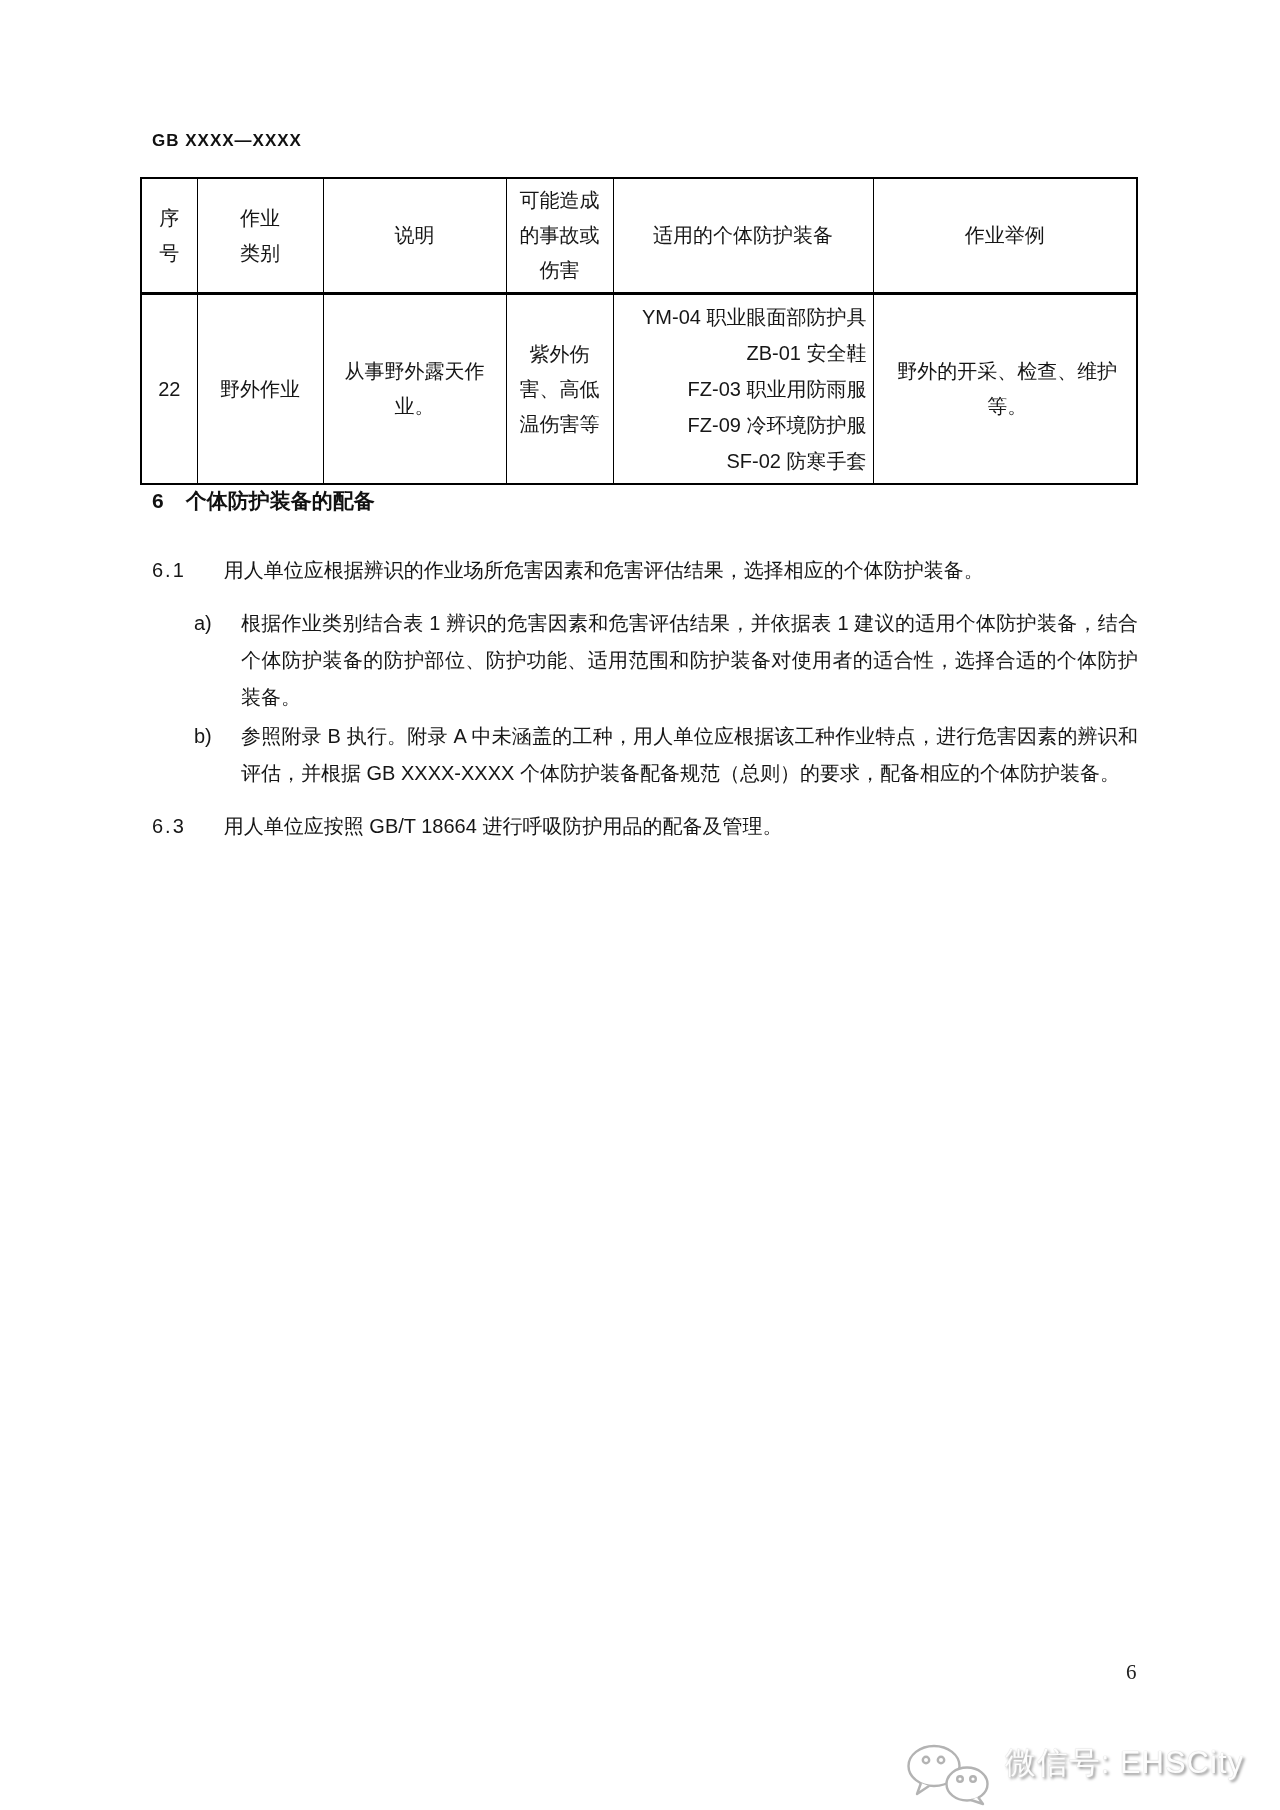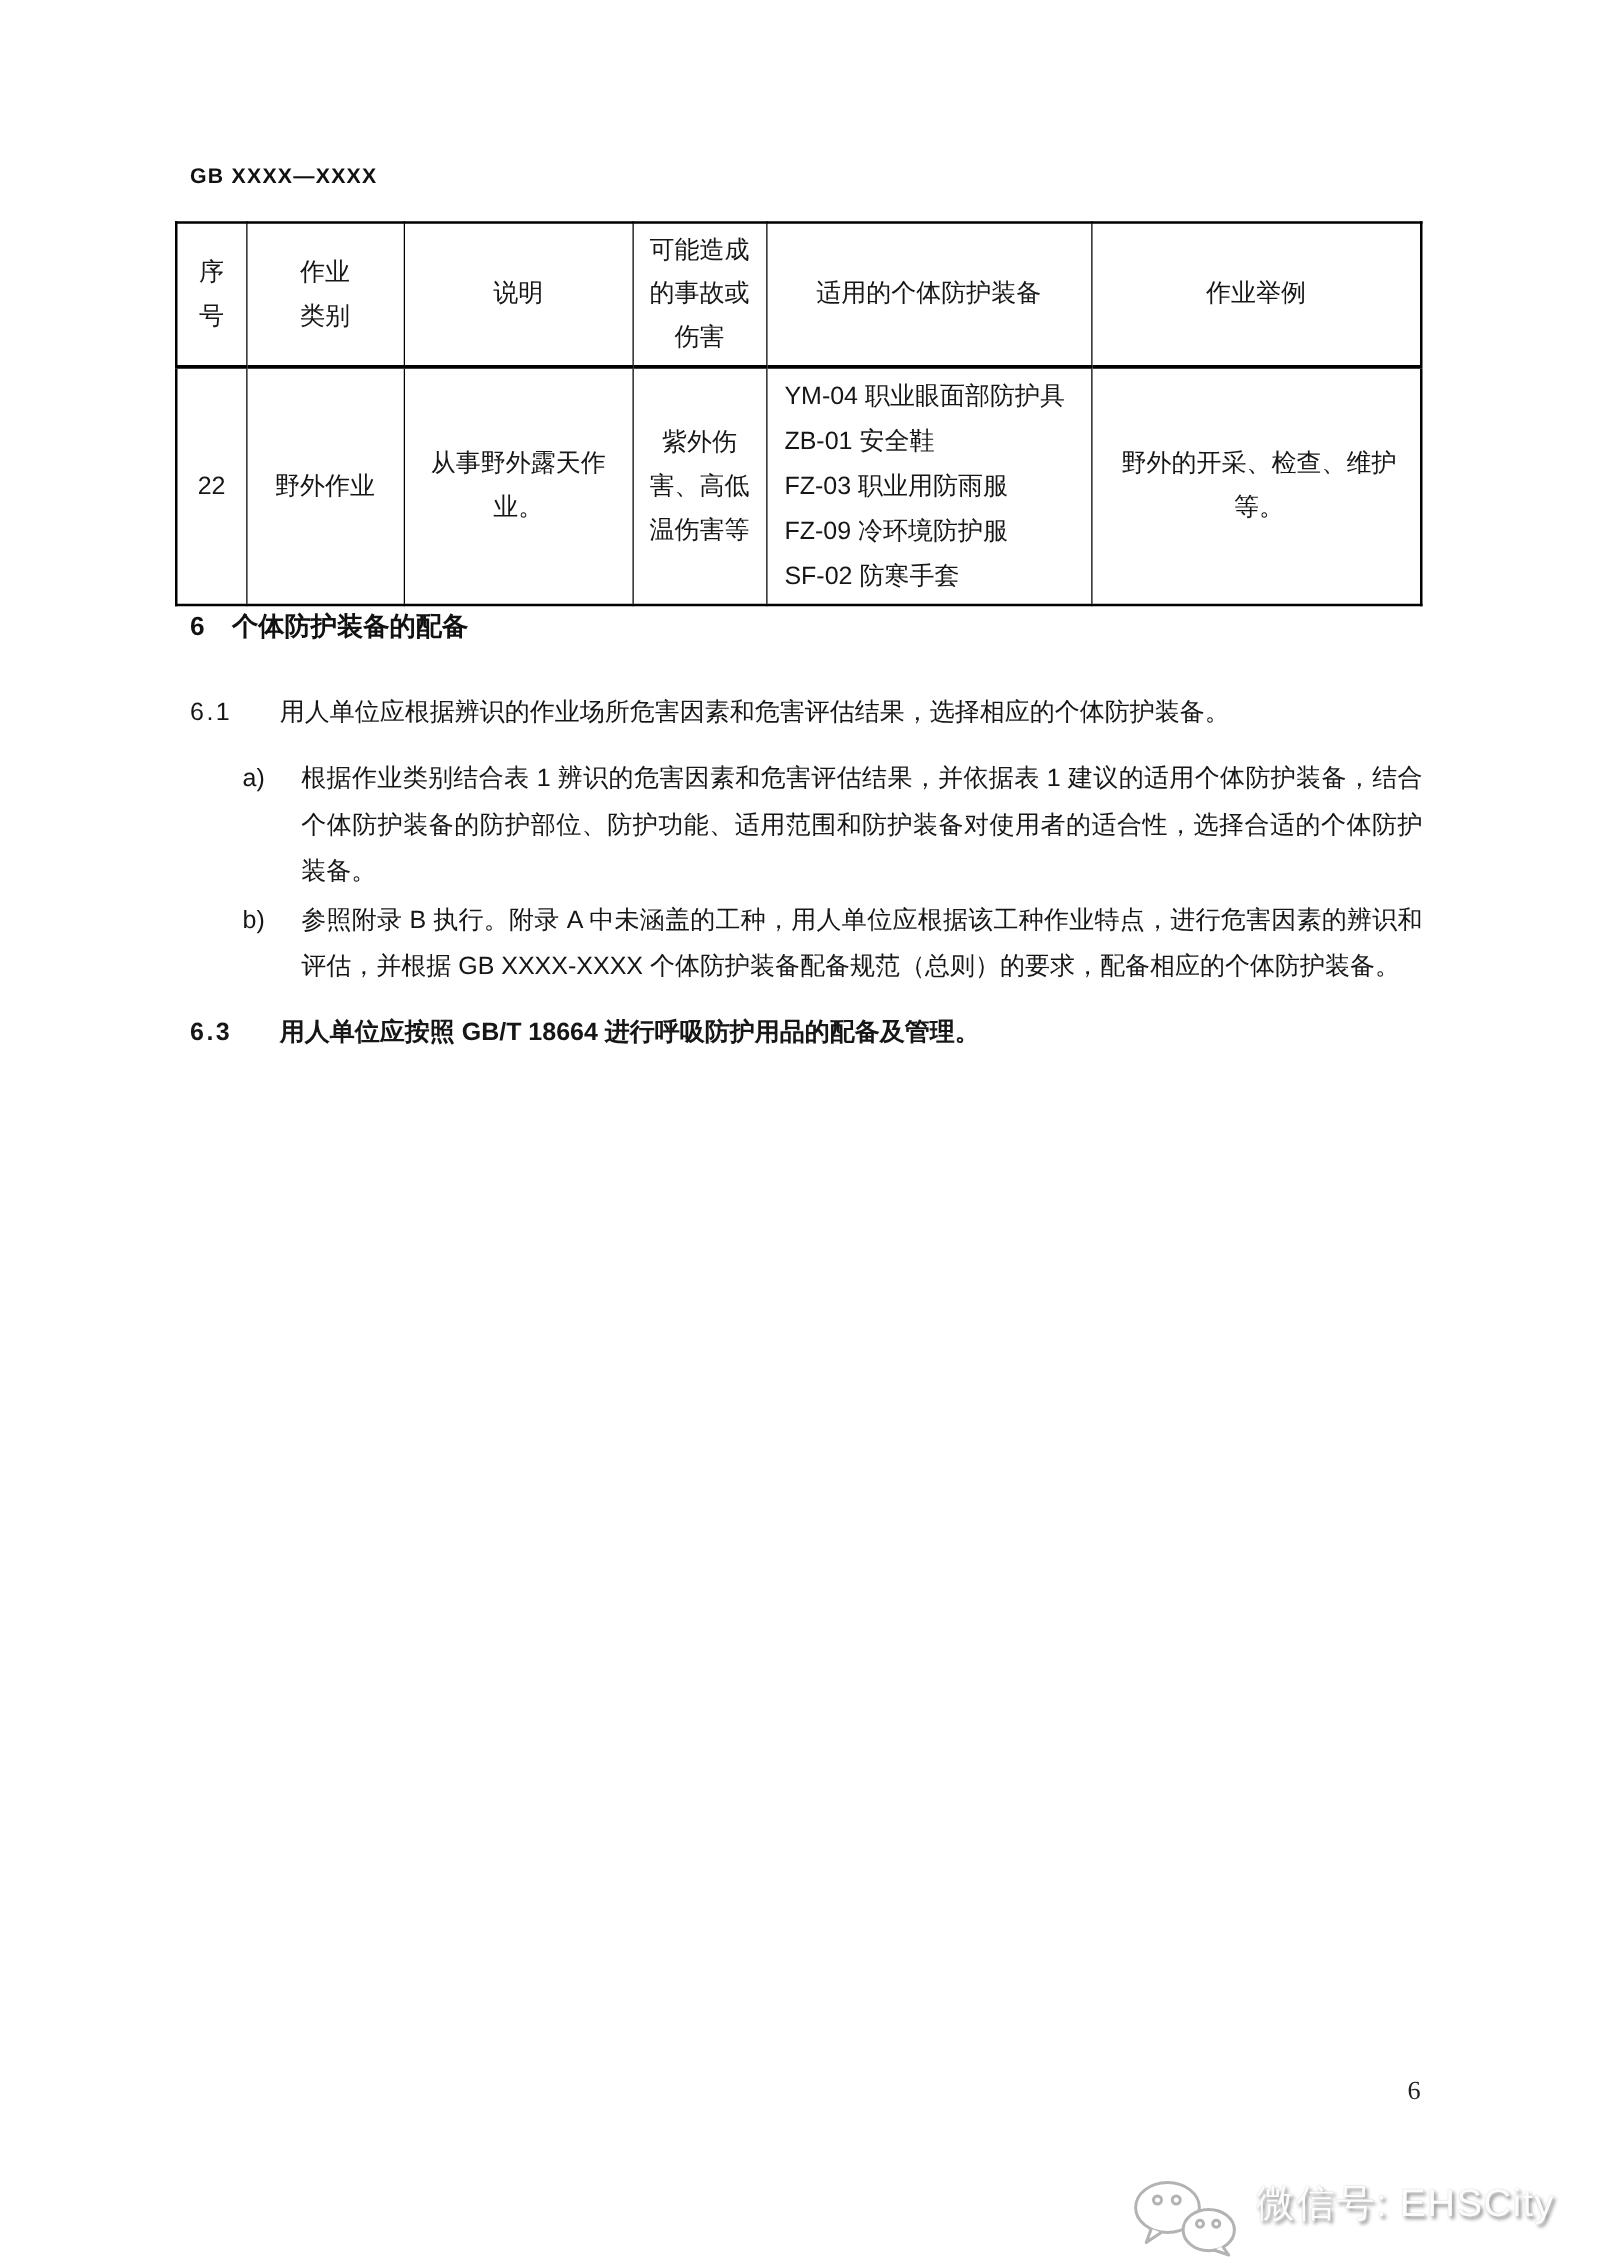--- a/index.html
+++ b/index.html
@@ -45,21 +45,21 @@
   .ppe-table thead th { height: 100px; text-align: center; border-bottom: 3px solid #000; }
   .ppe-table tbody td { height: 182px; text-align: center; }
   .ppe-table { border: 2px solid #000; }
   .col-seq { width: 56px; }
   .col-cat { width: 126px; }
   .col-desc { width: 183px; }
   .col-haz { width: 107px; }
   .col-equip { width: 260px; }
   .cell-left { text-align: left !important; padding-left: 14px !important; }
   .cell-desc { text-align: right; padding: 4px 16px !important; }
-  .equip-line { line-height: 36px; text-align: left; }
+  .equip-line { line-height: 36px; text-align: right; }
   .cell-examples { text-align: right; padding-left: 9px !important; padding-right: 4px !important; }
 
   .section-heading {
     position: absolute;
     left: 152px;
     top: 487px;
     font-size: 21px;
     font-weight: bold;
     color: #111;
   }
@@ -76,21 +76,21 @@
   }
   .clause { text-align: justify; margin-bottom: 16px; }
   .clause .c-num { margin-right: 38px; letter-spacing: 2px; }
   .list-item {
     display: flex;
     padding-left: 42px;
     margin-top: 2px;
   }
   .list-item .li-label { width: 47px; flex: none; }
   .list-item .li-text { flex: 1; text-align: justify; }
-  .gap-before { margin-top: 16px; font-weight: bold; }
+  .gap-before { margin-top: 16px; }
 
   .page-number {
     position: absolute;
     left: 1126px;
     top: 1660px;
     font-family: "Liberation Serif", "DejaVu Serif", serif;
     font-size: 21px;
     color: #222;
   }
 

